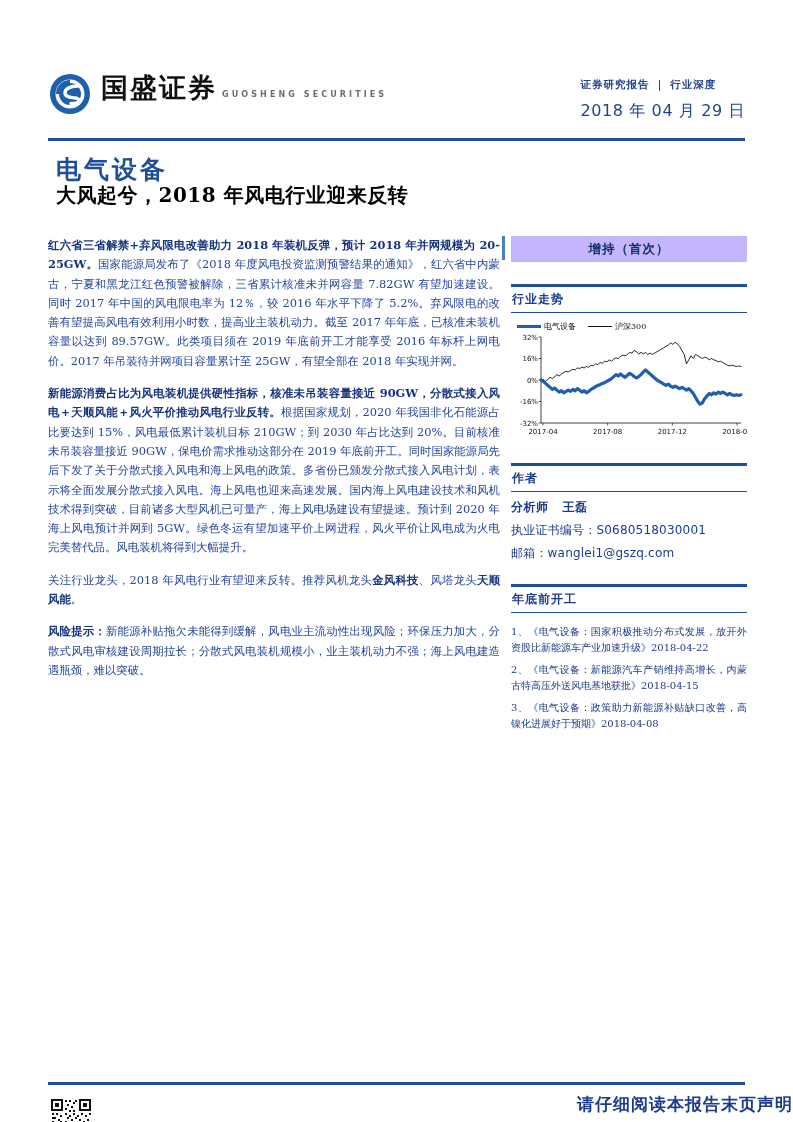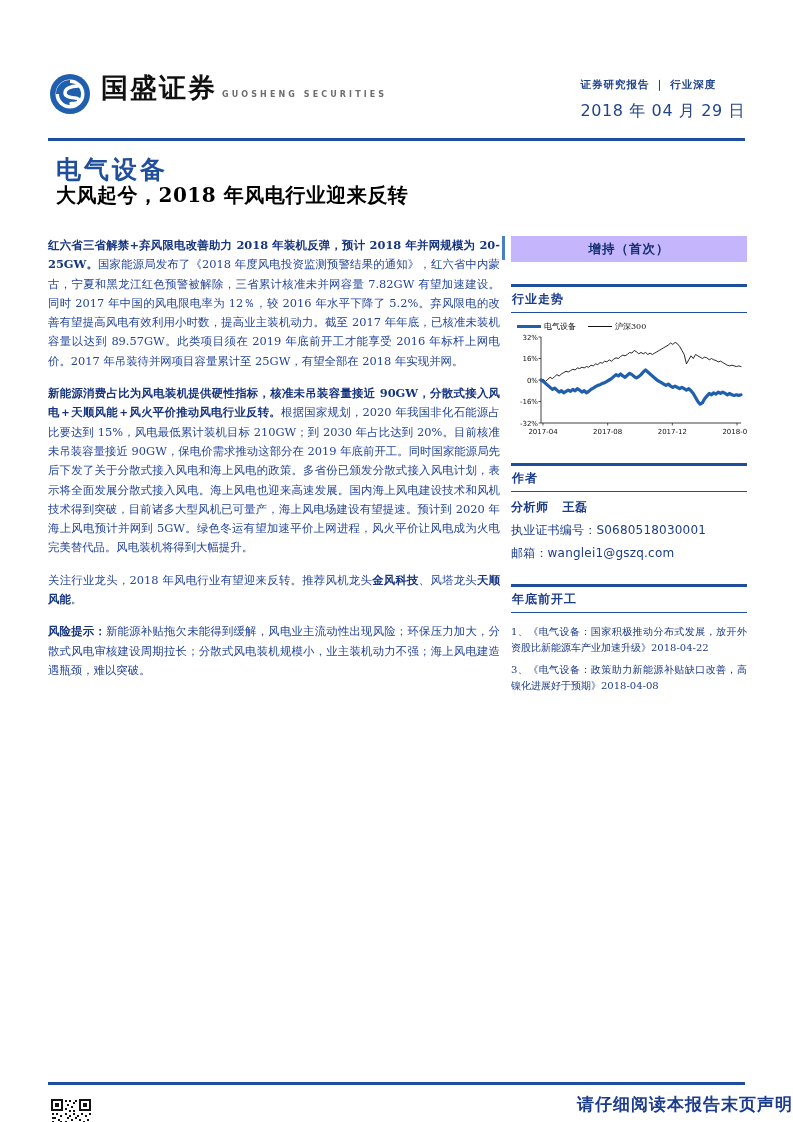--- a/index.html
+++ b/index.html
@@ -237,20 +237,21 @@
       </div>
     </div>
 
     <div class="sec">
       <div class="sec-rule-top"></div>
       <div class="sec-head">年底前开工</div>
       <div class="sec-rule-bot"></div>
 
       <div class="rr-list">
         <div class="rr-item">1、《电气设备：国家积极推动分布式发展，放开外资股比新能源车产业加速升级》2018-04-22</div>
+        <div class="rr-item">2、《电气设备：新能源汽车产销维持高增长，内蒙古特高压外送风电基地获批》2018-04-15</div>
         <div class="rr-item">3、《电气设备：政策助力新能源补贴缺口改善，高镍化进展好于预期》2018-04-08</div>
       </div>
     </div>
   </div>
 
   <div class="footer-rule"></div>
   <div class="footer-text">请仔细阅读本报告末页声明</div>
   <div class="qr">
     <svg width="42" height="42" viewBox="0 0 42 42" shape-rendering="crispEdges">
       <rect width="42" height="42" fill="#fff"></rect>

